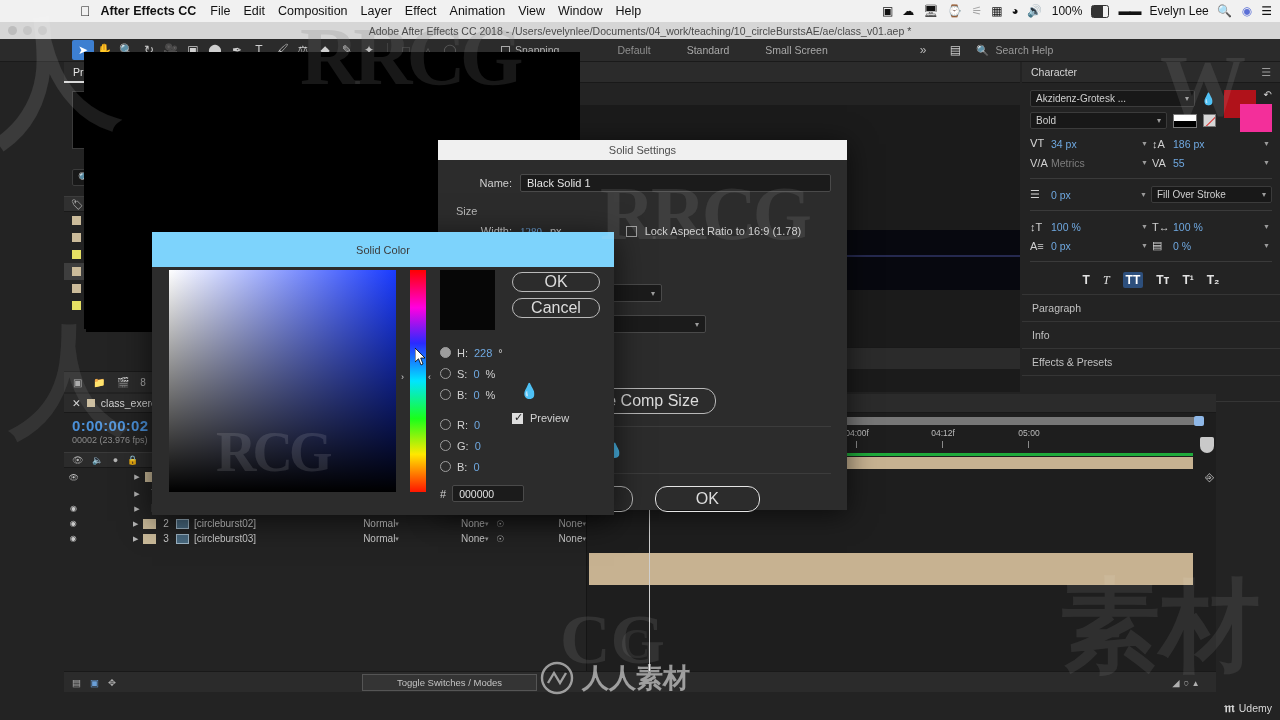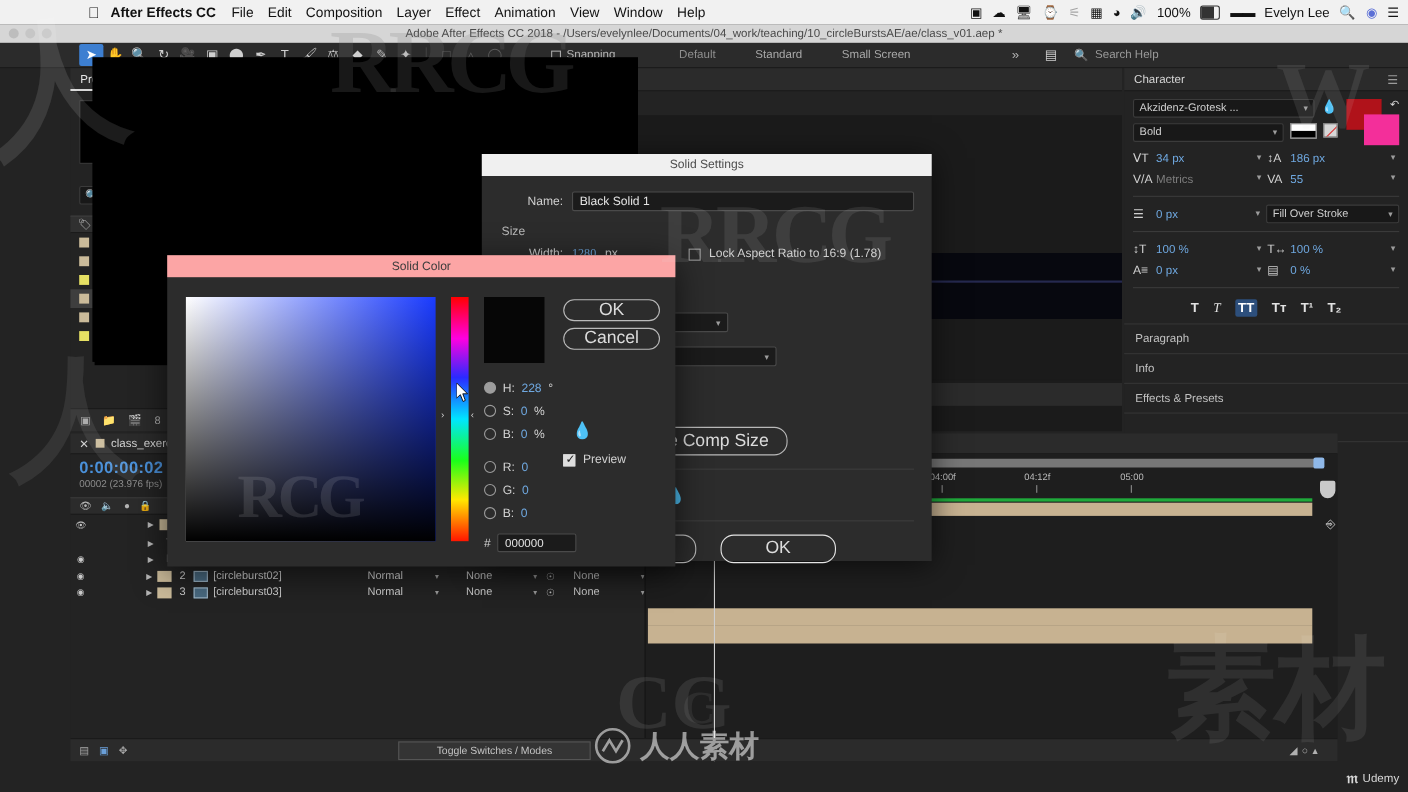--- a/index.html
+++ b/index.html
@@ -94,21 +94,21 @@
   .viewer { position:absolute; left:0; top:43px; width:664px; height:240px; background:#1b1b1b;}
   .stage { position:absolute; left:84px; top:52px; width:496px; height:277px; background:#000;}
   .comp-foot { position:absolute; left:0; top:285px; width:664px; height:22px; background:#2b2b2b;
     border-top:1px solid #191919; }
 
   
   .cp { padding:0; font-size:10.5px; color:#c4c4c4;}
   .cp-head { height:21px; background:#2b2b2b; display:flex; align-items:center;
      justify-content:space-between; padding:0 9px; border-bottom:1px solid #191919; color:#d5d5d5;}
   .cp-body { padding:7px 8px 0 8px; }
-  .fontrow { display:flex; gap:6px; margin-bottom:5px;}
+  .fontrow { display:flex; align-items:center; gap:6px; margin-bottom:5px;}
   .fsel { background:#181818; border:1px solid #3b3b3b; height:17px; border-radius:2px;
      display:flex; align-items:center; justify-content:space-between; padding:0 5px; font-size:10px; color:#cfcfcf;}
   .chev { font-size:8px; color:#9d9d9d; }
   .eyedrop { font-size:12px; color:#cfcfcf; }
   .colorstack { position:relative; width:48px; height:42px; }
   .cs-red { position:absolute; left:0; top:0; width:32px; height:28px; background:#b0121a; }
   .cs-pink{ position:absolute; left:16px; top:14px; width:32px; height:28px; background:#f32f9a; }
   .cs-rev { position:absolute; right:0; top:-1px; font-size:10px; color:#d8d8d8;}
   .cs-bw  { position:absolute; left:0; top:31px; width:22px; height:13px; background:#fff;
      border:1px solid #777; }
@@ -142,21 +142,21 @@
      border-bottom:1px solid #191919; display:flex; align-items:center; font-size:9px; color:#b3b3b3;}
   .tl-switchbar .g { display:flex; gap:9px; padding-left:8px;}
   .lrow { height:15px; display:flex; align-items:center; font-size:10px; color:#cfcfcf;}
   .eye { width:19px; text-align:center; color:#c9c9c9; font-size:8px;}
   .blanks { width:46px; }
   .tw { width:16px; text-align:center; font-size:7px; color:#b5b5b5;}
   .lab { width:13px; height:10px; background:#cbbb9a; }
   .num { width:20px; text-align:center; color:#cacaca;}
   .lname { display:flex; align-items:center; gap:5px; width:150px;}
   .mini { width:13px;height:10px;background:#4a6b82;border:1px solid #9fb6c6;display:inline-block;}
-  .drop { width:66px; height:14px; display:flex; align-items:center; justify-content:space-between;
+  .drop { width:66px; height:14px; display:flex; align-items:center; justify-content:flex-end;
      font-size:10px; color:#cfcfcf;margin-left:11px; }
   .drop .chev{font-size:7px;color:#9d9d9d;}
   .dimtxt { color:#8a8a8a; }
   .tl-right { position:absolute; left:522px; top:19px; width:630px; height:279px; background:#1e1e1e;
      border-left:1px solid #151515;}
   .ruler { position:relative; height:36px; }
   .navbar2 { position:absolute; left:2px; top:4px; right:14px; height:8px; background:#777; border-radius:4px;}
   .navbar2 i { position:absolute; right:-2px; top:-1px; width:10px; height:10px; background:#8fb8e8; border-radius:2px;}
   .ticks { position:absolute; left:0; top:15px; width:100%; height:21px; font-size:8.5px; color:#bcbcbc;}
   .tick { position:absolute; top:0; }
@@ -191,21 +191,21 @@
   .pillbtn { border:1.4px solid #b9b9b9; border-radius:12px; padding:3px 16px; color:#dcdcdc;
      font-size:16px; display:inline-flex; align-items:center; justify-content:center;}
   .selbox { height:18px; background:#1b1b1b; border:1px solid #4a4a4a; border-radius:2px;
      display:flex; align-items:center; justify-content:space-between; padding:0 6px; font-size:11px;}
   .hr { height:1px; background:#3c3c3c; margin:12px 0;}
   .colorchip { width:44px; height:22px; background:#0a0a0a; border:1px solid #b5b5b5;}
 
   
   .dlg-color { position:absolute; left:152px; top:232px; width:462px; height:283px;
      background:#2c2c2c; box-shadow:0 6px 30px rgba(0,0,0,.65);}
-  .dlg-color .tbar { height:20px; background:#fca5a5; color:#3c3c3c; font-size:11px;
+  .dlg-color .tbar { height:35px; background:#7dd3fc; color:#3c3c3c; font-size:11px;
      display:flex; align-items:center; justify-content:center;}
   .sv { position:absolute; left:17px; top:38px; width:227px; height:222px;
      background:
        linear-gradient(to top, #000, rgba(0,0,0,0)),
        linear-gradient(to right, #fff, #1a3bff);}
   .hue-wrap { position:absolute; left:258px; top:38px; width:16px; height:222px;
      background:linear-gradient(to bottom,#ff0000 0%,#ff00e0 17%,#2a2aff 33%,#00e5ff 50%,#1aff1a 67%,#ffe800 83%,#ff1500 100%);}
   .hmark-l { position:absolute; left:249px; top:140px; font-size:9px; color:#d6d6d6;}
   .hmark-r { position:absolute; left:276px; top:140px; font-size:9px; color:#d6d6d6;}
   .preview-sw { position:absolute; left:288px; top:38px; width:55px; height:60px; background:#060606;}

